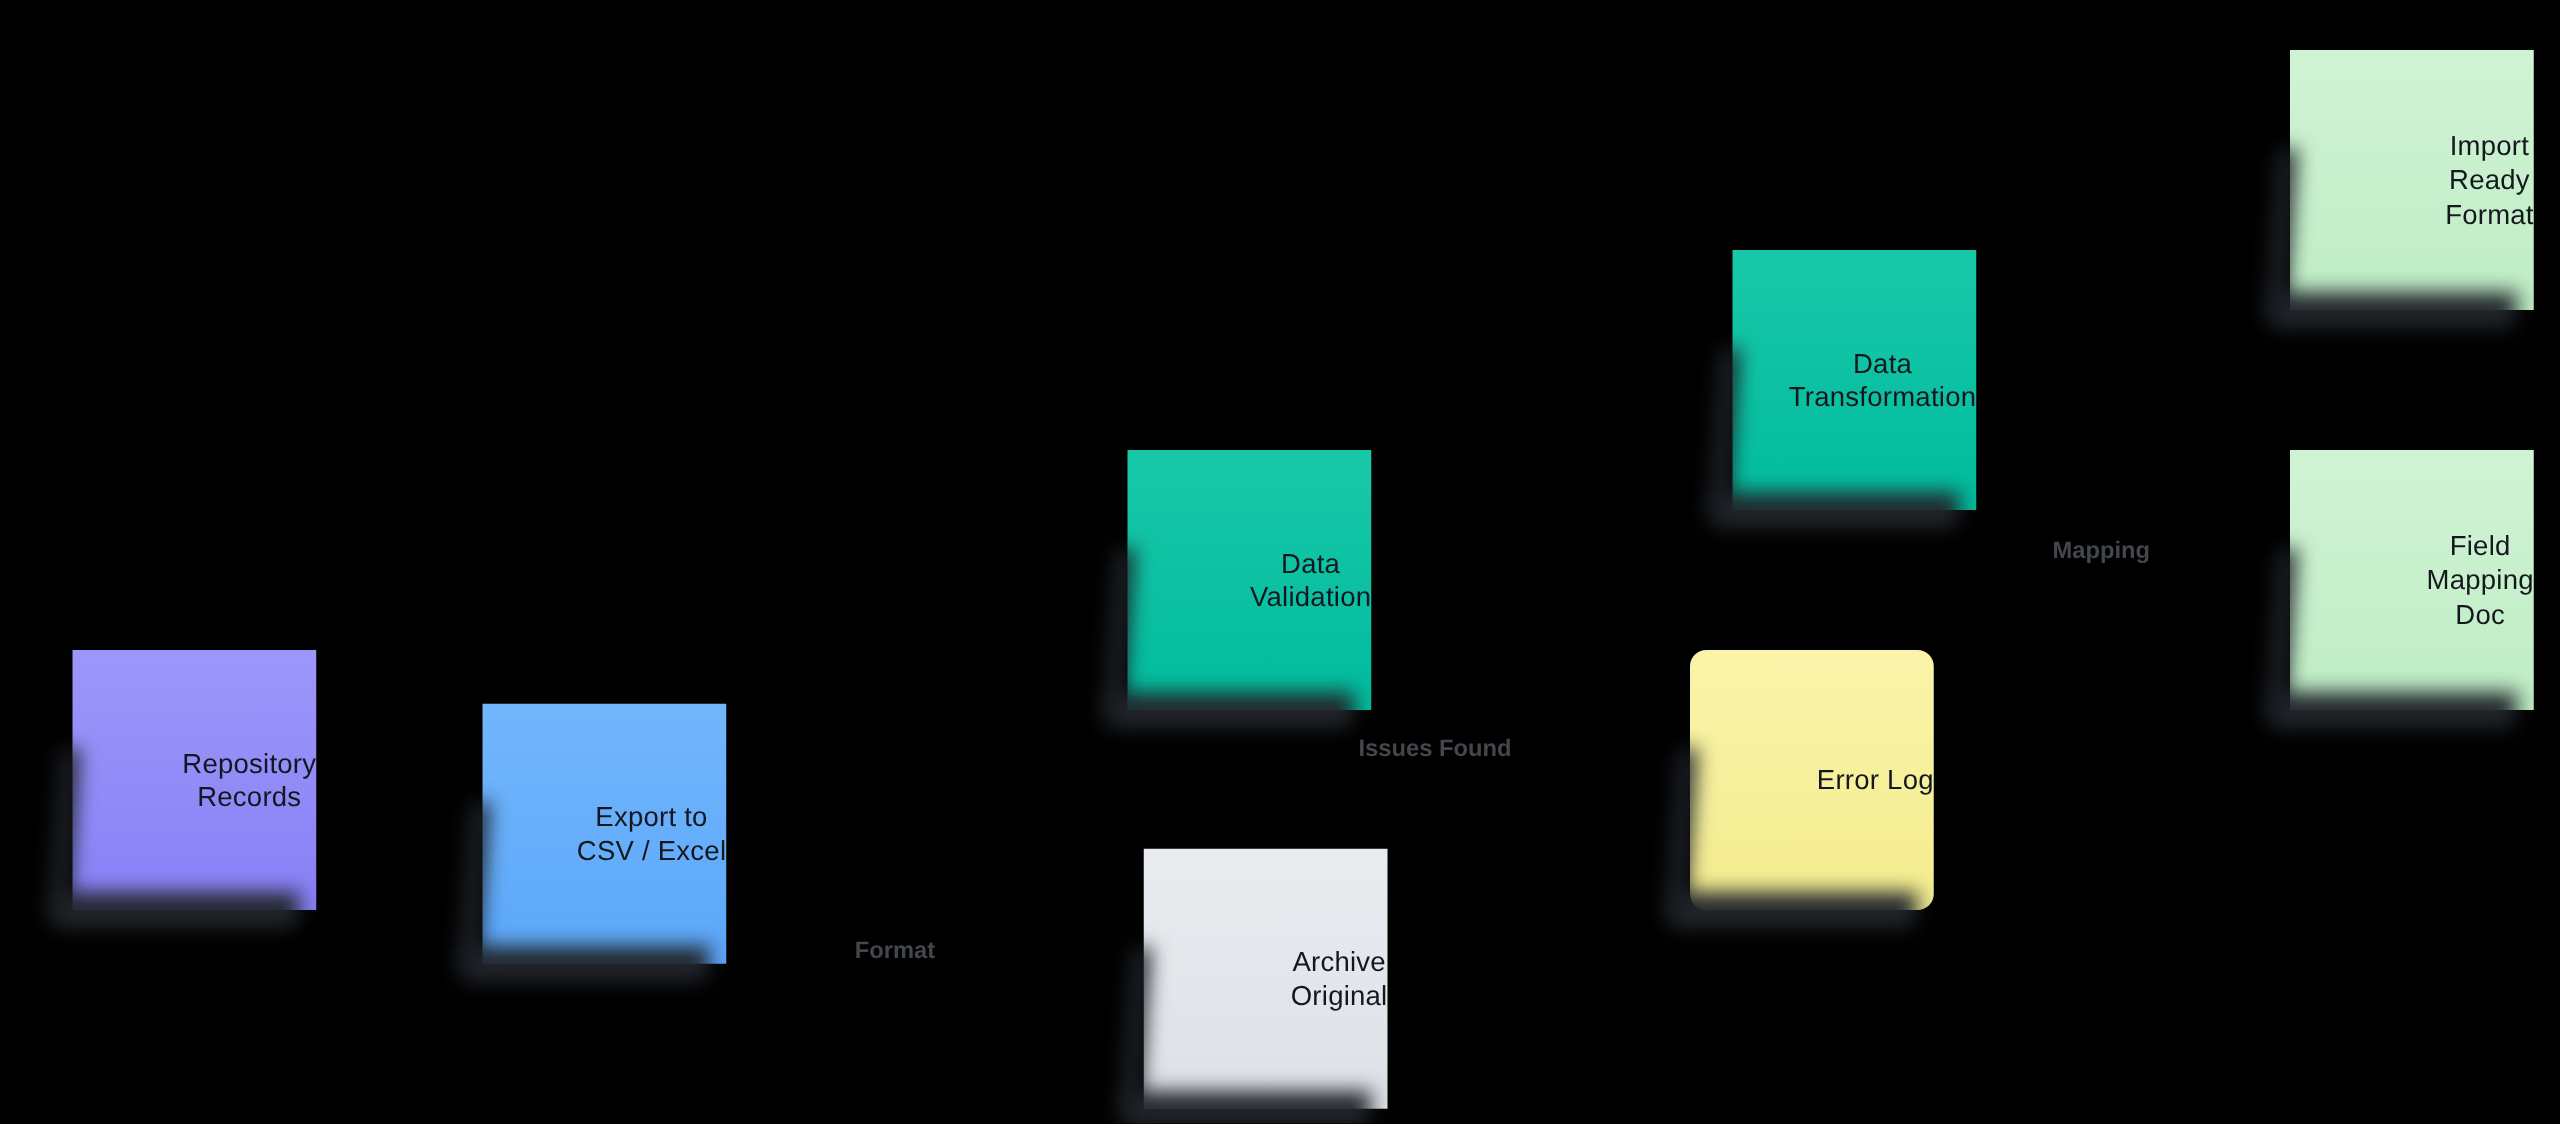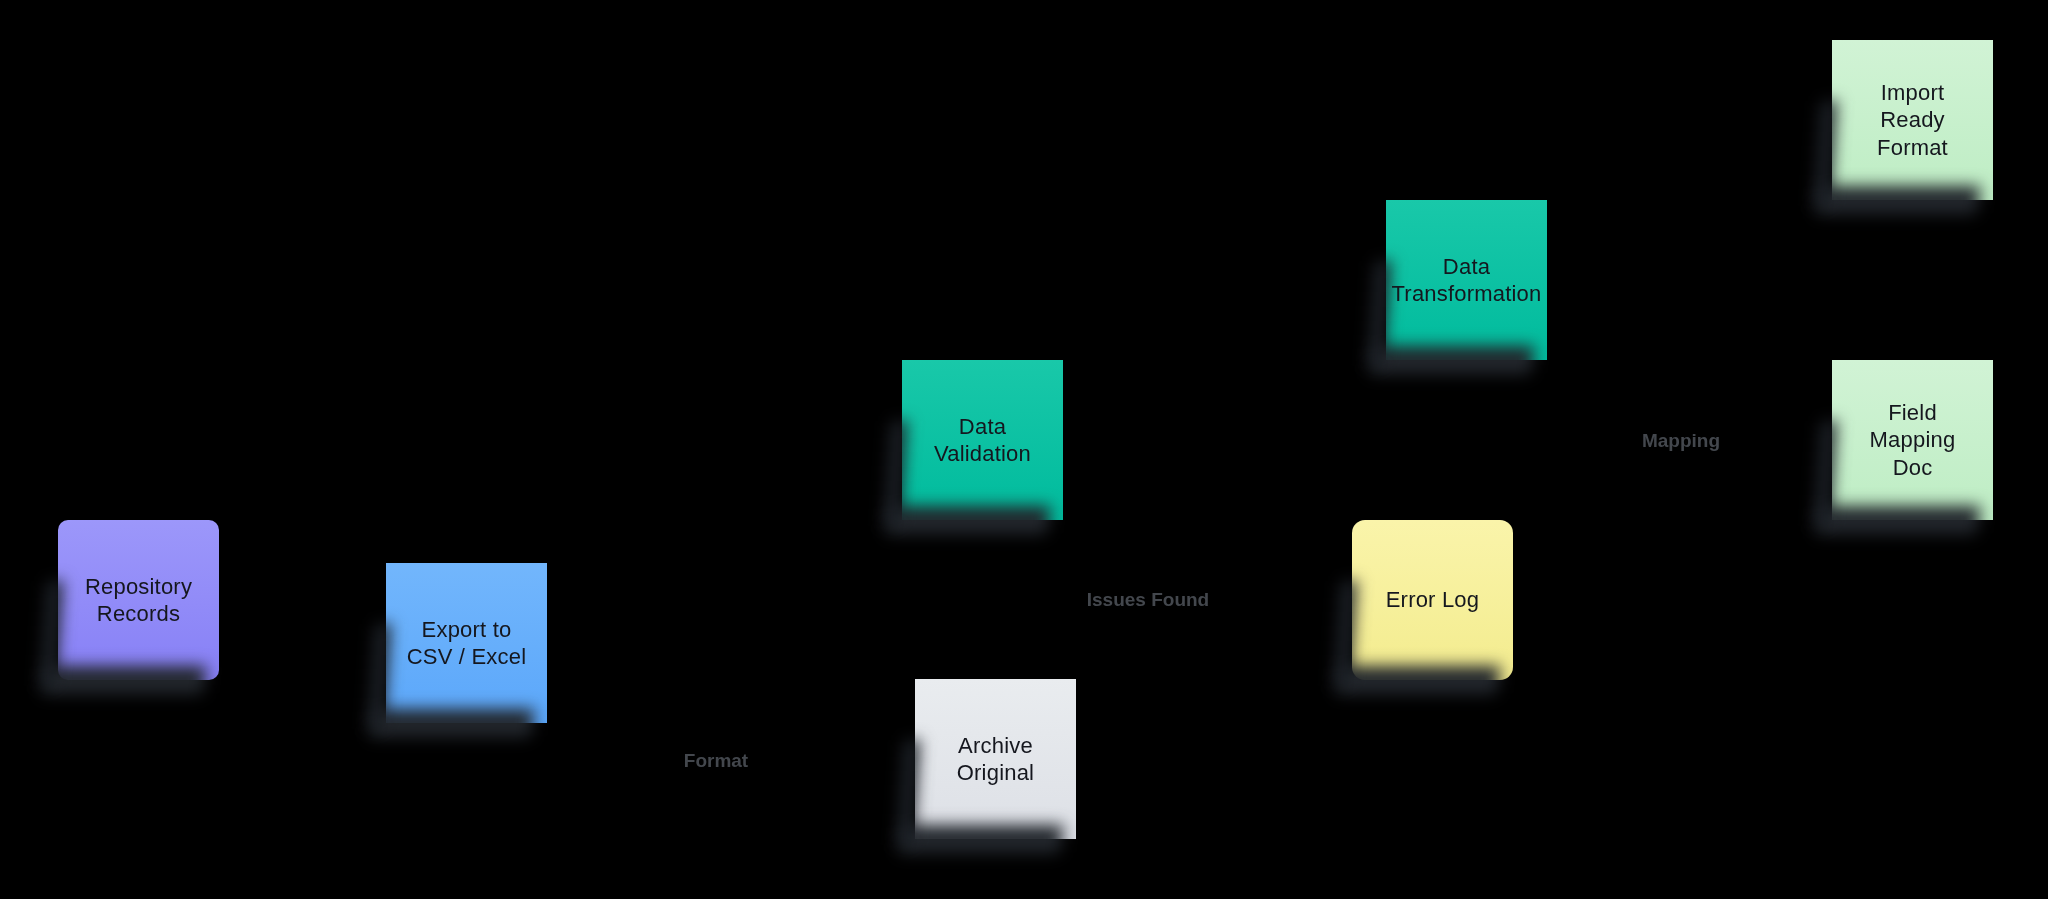--- a/index.html
+++ b/index.html
@@ -13,26 +13,27 @@
     height: 899px;
     background: #000000;
     overflow: hidden;
     font-family: "Liberation Sans", "DejaVu Sans", sans-serif;
   }
 
   
   .note {
     position: absolute;
     width: 161px;
-    height: 160px;
+    height: 208px;
     display: flex;
     align-items: center;
-    justify-content: center;
+    justify-content: flex-end;
     text-align: center;
     z-index: 1;
+    padding-left: 34px;
   }
   
   .note::before {
     content: "";
     position: absolute;
     z-index: -1;
     left: -14px;
     right: 14px;
     bottom: -14px;
     height: 28px;
@@ -63,21 +64,21 @@
   }
 
   .note--purple { background: linear-gradient(180deg, #9C97FA 0%, #8780F6 100%); }
   .note--blue   { background: linear-gradient(180deg, #72B6FC 0%, #5BA7FA 100%); }
   .note--teal   { background: linear-gradient(180deg, #19C8A9 0%, #00BB9D 100%); margin-left: 34px; }
   .note--gray   { background: linear-gradient(180deg, #E9ECEF 0%, #DDE0E6 100%); }
   .note--yellow { background: linear-gradient(180deg, #FAF4AA 0%, #F3EC8E 100%); border-radius: 13px; }
   .note--green  { background: linear-gradient(180deg, #D1F3D5 0%, #BEEDC4 100%); }
 
   
-  .pos-repository      { left: 58px;   top: 520px; border-radius: 10px; }
+  .pos-repository      { left: 58px;   top: 520px; }
   .pos-export          { left: 386px;  top: 519px; margin-top: 44px; }
   .pos-validation      { left: 868px;  top: 360px; }
   .pos-archive         { left: 868px;  top: 679px; margin-left: 47px; }
   .pos-transformation  { left: 1352px; top: 200px; }
   .pos-errorlog        { left: 1352px; top: 520px; }
   .pos-importready     { left: 1832px; top: 40px;  }
   .pos-fieldmapping    { left: 1832px; top: 360px; }
 
   
   .edge-label {

